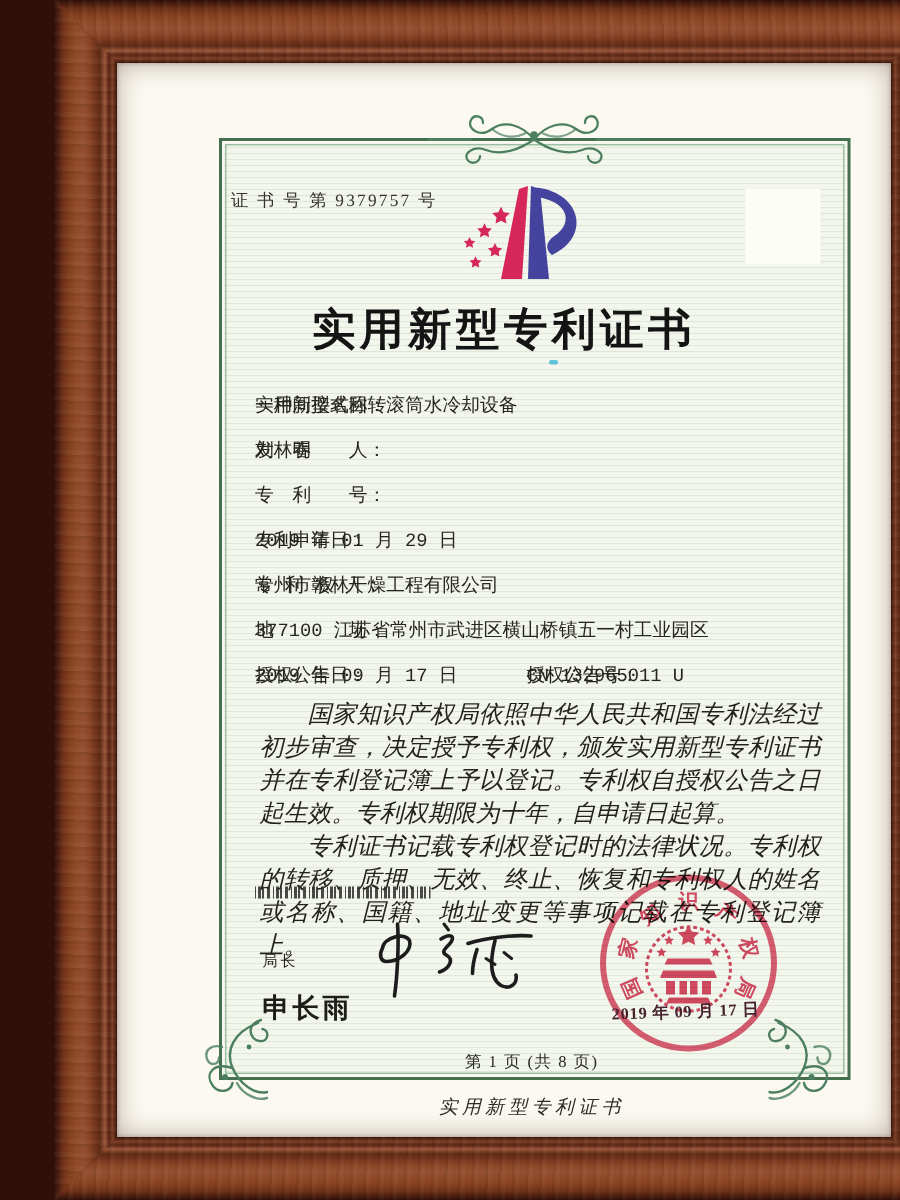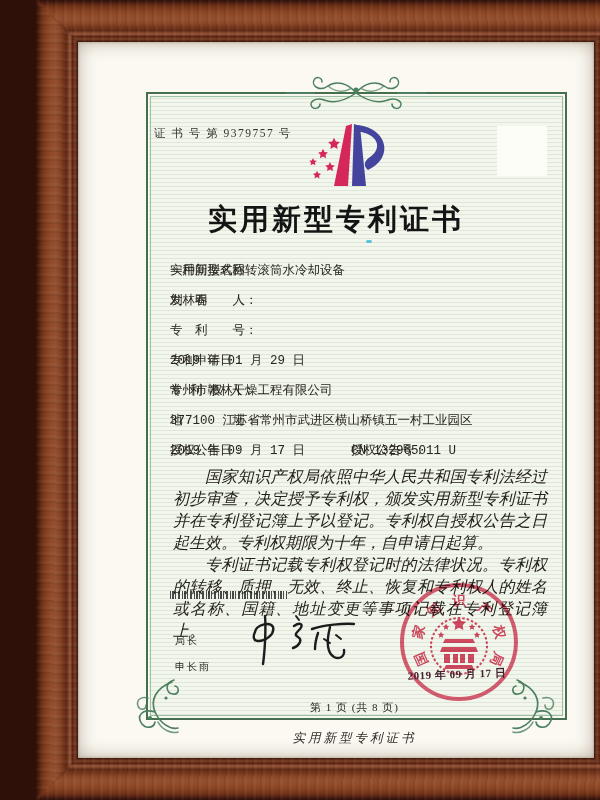--- a/index.html
+++ b/index.html
@@ -51,21 +51,21 @@
   .fields .row{position:relative;height:30px;line-height:30px;white-space:nowrap;}
   .fields .col2{position:absolute;left:181px;top:0;}
 
   .paragraphs{left:95px;top:424px;width:374px;z-index:3;font-size:16px;line-height:22px;color:#24221c;font-style:italic;}
   .paragraphs p{position:static;margin:0;text-indent:2em;text-align:justify;}
 
   .barcode{left:92px;top:549px;width:117px;height:8px;z-index:3;opacity:.85;
     background:repeating-linear-gradient(90deg,#2b2b2b 0 1px,transparent 1px 2px,#2b2b2b 2px 4px,transparent 4px 5px,#2b2b2b 5px 6px,transparent 6px 8px,#2b2b2b 8px 9px,#2b2b2b 9px 10px,transparent 10px 12px);}
 
   .director-title{left:97px;top:592px;font-size:10px;color:#1e1d1a;letter-spacing:2px;z-index:3;}
-  .director-name{left:97px;top:618px;font-size:10px;color:#1e1d1a;letter-spacing:2px;z-index:3;}
+  .director-name{left:97px;top:618px;font-size:18px;color:#1e1d1a;letter-spacing:2px;z-index:3;font-weight:bold;}
   .signature{left:168px;top:566px;z-index:4;}
 
   .seal{left:322px;top:541px;width:110px;height:110px;border-radius:50%;border:4px solid rgba(216,62,92,.88);
     z-index:4;opacity:.95;mix-blend-mode:multiply;}
   .seal-char{left:50%;top:50%;font-size:13.5px;font-weight:bold;color:#d8415e;font-family:"Liberation Serif","DejaVu Serif",serif;}
   .sc0{transform:translate(-50%,-50%) rotate(-114deg) translateY(-41px);}
   .sc1{transform:translate(-50%,-50%) rotate(-76deg) translateY(-41px);}
   .sc2{transform:translate(-50%,-50%) rotate(-38deg) translateY(-41px);}
   .sc3{transform:translate(-50%,-50%) rotate(0deg) translateY(-41px);}
   .sc4{transform:translate(-50%,-50%) rotate(38deg) translateY(-41px);}

